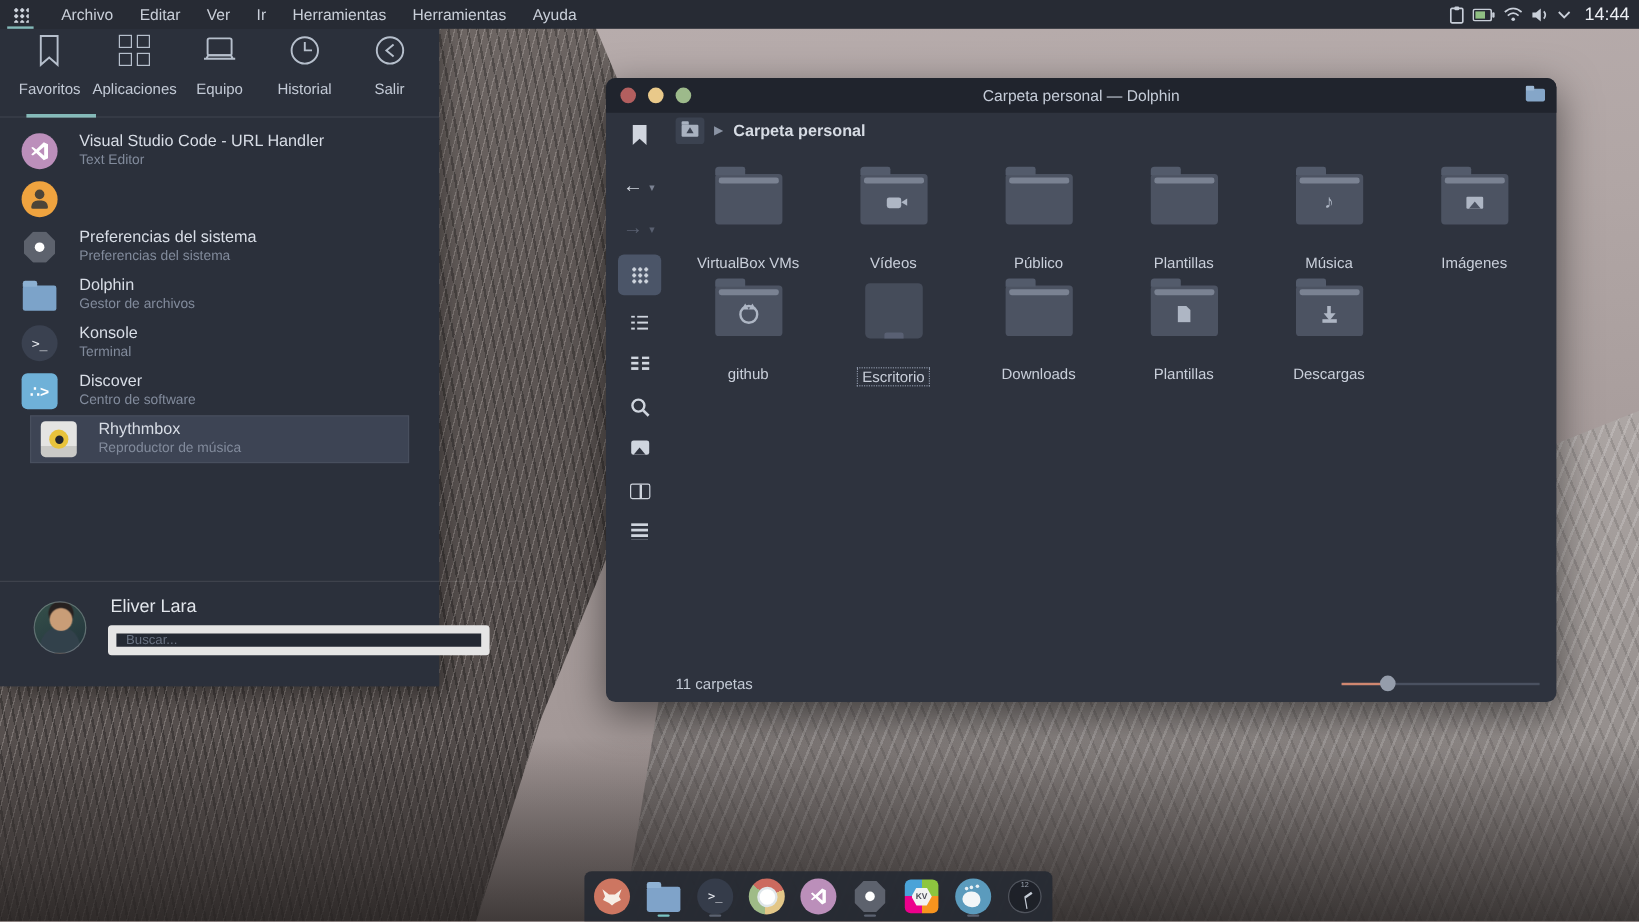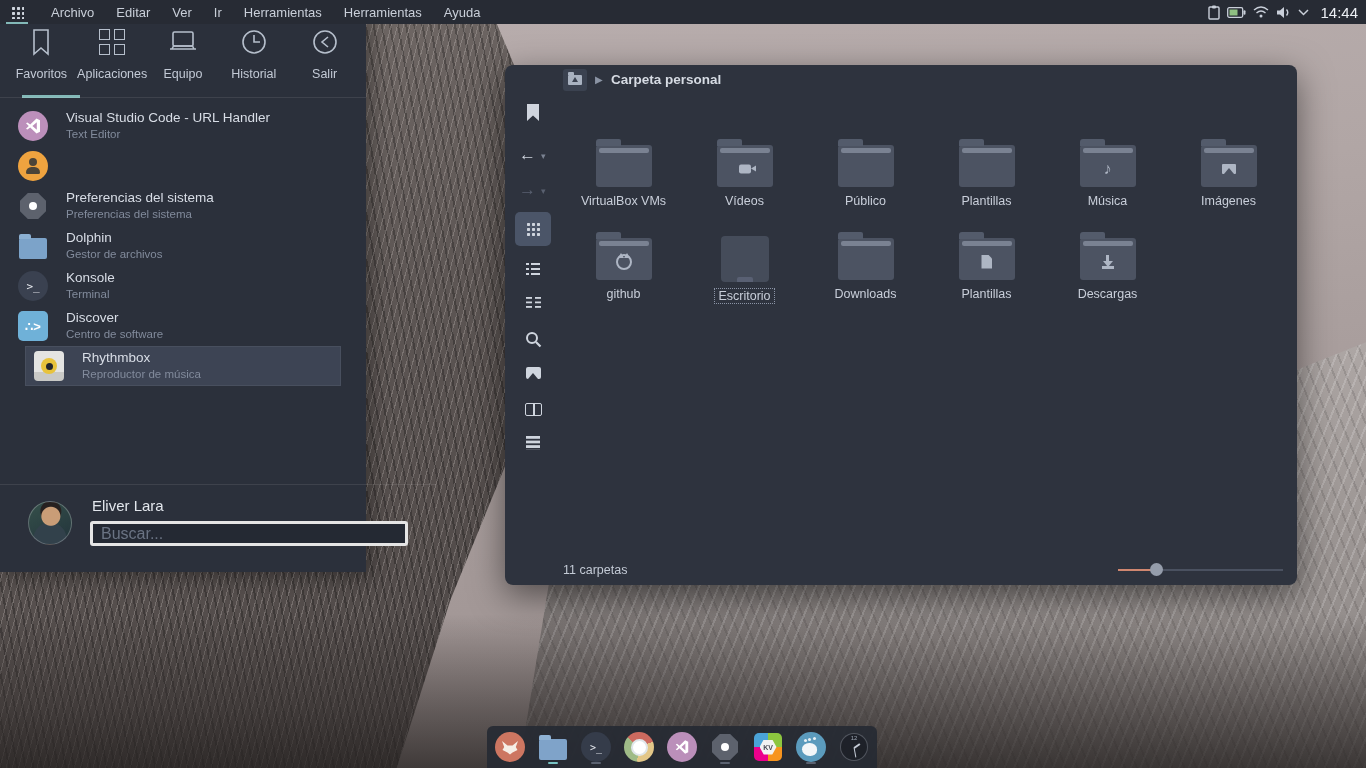--- a/index.html
+++ b/index.html
@@ -77,21 +77,21 @@
   .person::after { content:""; position:absolute; left:50%; bottom:0; width:14px; height:7px; margin-left:-7px; border-radius:7px 7px 2px 2px; background:#4c4438; }
 
   .user-area { position:absolute; left:0; bottom:0; height:88px; width:437px; border-top:1px solid rgba(255,255,255,.09); }
   .avatar { position:absolute; left:28px; top:16px; width:44px; height:44px; border-radius:50%;
     background:radial-gradient(circle at 52% 34%, #c99d77 0 9px, transparent 10px),
                radial-gradient(circle at 52% 22%, #272120 0 10px, transparent 11px),
                radial-gradient(circle at 50% 88%, #32414b 0 16px, transparent 17px),
                linear-gradient(150deg,#35504a,#22333b); border:1px solid rgba(255,255,255,.25); }
   .user-name { position:absolute; left:92px; top:12px; font-size:15px; color:#e2e6ec; }
   .search-box { position:absolute; left:90px; top:36px; width:318px; height:25px; background:#242933;
-    border:3px solid #e5e5e5; border-radius:3px; color:#ef4444; font-size:16px; padding:0 8px; outline:none; }
+    border:7px solid #e5e5e5; border-radius:3px; color:#ef4444; font-size:11px; padding:0 8px; outline:none; }
   .search-box::placeholder { color:#6a7383; }
 
   
   .window { position:absolute; left:505px; top:65px; width:792px; height:520px; background:#2e333e;
     border-radius:8px 8px 8px 8px; box-shadow:0 10px 34px rgba(0,0,0,.5); z-index:30; color:#c9cfd9; }
   .titlebar { height:29px; background:#20242d; border-radius:8px 8px 0 0; position:relative; display:flex; align-items:center; }
   .tl-dot { width:13px; height:13px; border-radius:50%; margin-left:10px; cursor:pointer; }
   .tl-dot:first-child { margin-left:12px; }
   .dot-red { background:#b35f5f; } .dot-yellow { background:#e9c98a; } .dot-green { background:#9dba8b; }
   .win-title { position:absolute; left:0; right:0; text-align:center; font-size:13px; color:#c5ccd8; pointer-events:none; }
@@ -141,21 +141,21 @@
   .emb-github { width:16px; height:16px; border:2.2px solid #aeb6c4; border-radius:50%; position:absolute; }
   .emb-github::before, .emb-github::after { content:""; position:absolute; top:-3px; border-left:3px solid transparent; border-right:3px solid transparent; border-bottom:5px solid #aeb6c4; }
   .emb-github::before { left:0; } .emb-github::after { right:0; }
   .emb-doc { width:11px; height:14px; background:#aeb6c4; clip-path:polygon(0 0,65% 0,100% 28%,100% 100%,0 100%); }
   .emb-down { width:14px; height:14px; position:absolute; }
   .emb-down::before { content:""; position:absolute; left:5.5px; top:0; width:3px; height:7px; background:#aeb6c4; }
   .emb-down::after { content:""; position:absolute; left:2px; top:6px; border-left:5px solid transparent; border-right:5px solid transparent; border-top:6px solid #aeb6c4; }
   .emb-down i { position:absolute; left:1px; bottom:0; width:12px; height:2.4px; background:#aeb6c4; }
   .desktop-icon { width:48px; height:46px; background:#454c5a; border-radius:4px; position:relative; margin-top:8px; }
   .desktop-icon::after { content:""; position:absolute; left:50%; bottom:0; width:16px; height:5px; margin-left:-8px; background:#596073; border-radius:2px 2px 0 0; }
-  .f-label { margin-top:7px; font-size:12.5px; color:#c9cfda; }
+  .f-label { margin-top:25px; font-size:12.5px; color:#c9cfda; }
   .f-label.focused { outline:1px dotted #8a93a5; padding:0 3px; }
 
   .statusbar { position:absolute; left:0; right:0; bottom:0; height:29px; border-radius:0 0 8px 8px; }
   .status-text { position:absolute; left:58px; top:7px; font-size:12.5px; color:#c3cad5; }
   .zoom-slider { position:absolute; right:14px; top:13px; width:165px; height:2px; background:#4a5160; cursor:pointer; }
   .zoom-fill { position:absolute; left:0; top:0; height:2px; width:38px; background:#d08770; }
   .zoom-handle { position:absolute; left:32px; top:-6px; width:13px; height:13px; border-radius:50%; background:#959dab; }
 
   
   .dock { position:absolute; left:487px; bottom:0; width:390px; height:42px; background:rgba(38,42,51,.92);
@@ -360,20 +360,32 @@
   </div>
 
   <div class="user-area">
     <div class="avatar"></div>
     <div class="user-name">Eliver Lara</div>
     <input class="search-box" placeholder="Buscar..." style="">
   </div>
 </div>
 
 <div class="window">
+  <div class="titlebar">
+    <span class="tl-dot dot-red"></span>
+    <span class="tl-dot dot-yellow"></span>
+    <span class="tl-dot dot-green"></span>
+    <span class="win-title">Carpeta personal — Dolphin</span>
+    <span class="tb-appicon">
+      <svg width="17" height="14" viewBox="0 0 17 14">
+          <rect x="0.5" y="3" width="16" height="10.5" rx="1.5" fill="#85a6c8"></rect>
+          <rect x="0.5" y="0.5" width="7" height="4" rx="1" fill="#9db8d4"></rect>
+        </svg>
+    </span>
+  </div>
 
   <div class="toolbar-row">
     <div class="home-btn">
         <span class="home-folder"></span>
       </div>
     <span class="crumb-sep">▶</span>
     <span class="crumb-text">Carpeta personal</span>
   </div>
 
   <div class="side">

